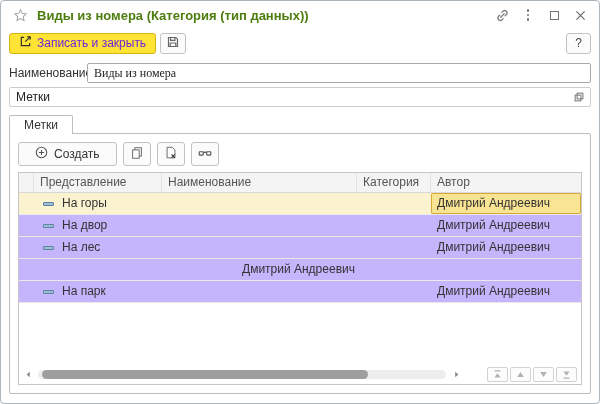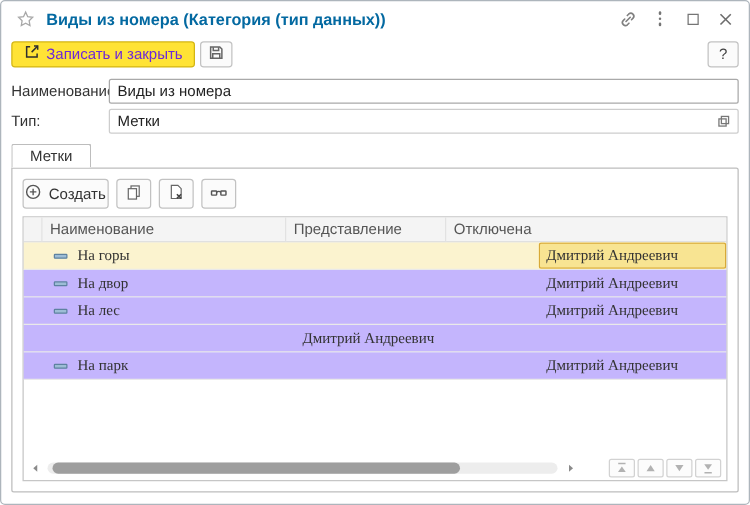--- a/index.html
+++ b/index.html
@@ -3,21 +3,21 @@
 <meta charset="utf-8">
 <style>
   * { margin:0; padding:0; box-sizing:border-box; }
   html,body { background:#fff; font-family:"Liberation Sans","DejaVu Sans",sans-serif; }
   .window {
     width:600px; height:404px; border:1px solid #ADB5BC; border-radius:4px;
     background:#fff; display:flex; flex-direction:column; overflow:hidden;
   }
   
   .titlebar { height:28px; display:flex; align-items:center; padding:0 10px; flex:0 0 auto; }
-  .titlebar .title { font-size:13px; font-weight:bold; color:#0369a1; margin-left:8px; white-space:nowrap; }
+  .titlebar .title { font-size:13px; font-weight:bold; color:#4d7c0f; margin-left:8px; white-space:nowrap; }
   .titlebar .spacer { flex:1; }
   .tb-ico { display:flex; align-items:center; justify-content:center; width:18px; height:18px; margin-left:8px; cursor:pointer; }
   .dots { display:flex; flex-direction:column; gap:2px; }
   .dots i { width:2.5px; height:2.5px; background:#757575; border-radius:50%; }
   .maxbox { width:9px; height:9px; border:1.5px solid #757575; }
   
   .cmdbar { height:28px; display:flex; align-items:center; padding:0 8px; gap:4px; flex:0 0 auto; }
   .btn {
     height:21px; display:inline-flex; align-items:center; gap:5px; padding:0 9px;
     background:#FBFBFB; border:1px solid #C2C2C2; border-radius:3px;
@@ -26,21 +26,21 @@
   .btn.icon-only { padding:0 5px; }
   .btn.primary { background:#FFE335; border-color:#D3B512; font-weight:normal; color:#6d28d9; }
   .cmd-spacer { flex:1; }
   .arrow-down { font-size:10px; color:#555; line-height:1; }
   
   .form { padding:6px 8px 4px 8px; flex:0 0 auto; }
   .frow { display:flex; align-items:center; margin-bottom:4px; }
   .flabel { width:78px; font-size:12px; color:#333; flex:0 0 auto; }
   .finput {
     flex:1; height:20px; border:1px solid #A9A9A9; border-radius:2px; padding:0 6px;
-    font-size:12px; color:#222; font-family:Liberation Sans, sans-serif; background:#fff; outline:none;
+    font-size:12px; color:#222; font-family:Liberation Serif, serif; background:#fff; outline:none;
   }
   .ffield {
     flex:1; height:20px; border:1px solid #CDCDCD; border-radius:2px; background:#fff;
     display:flex; align-items:center; font-size:12px; color:#222; padding-left:6px;
   }
   .ffield .fval { flex:1; }
   .field-open-btn { width:22px; height:18px; display:flex; align-items:center; justify-content:center; cursor:pointer; }
   
   .tabs { margin-left:8px; flex:0 0 auto; position:relative; z-index:2; }
   .tab {
@@ -48,33 +48,33 @@
     border:1px solid #BDBDBD; border-bottom:none; border-radius:2px 2px 0 0;
     background:#fff; margin-bottom:-1px; cursor:pointer; height:19px;
   }
   
   .panel {
     flex:1; margin:0 8px 9px 8px; border:1px solid #BDBDBD; border-radius:0 2px 2px 2px;
     background:#fff; display:flex; flex-direction:column; padding:8px; min-height:0;
   }
   .list-toolbar { display:flex; align-items:center; gap:6px; margin-bottom:6px; flex:0 0 auto; }
   .lt-btn { height:24px; border:1px solid #C2C2C2; border-radius:3px; background:#FBFBFB;
-    display:inline-flex; align-items:center; gap:6px; padding:0 1px; font-size:12px; color:#333; cursor:pointer;justify-content:space-between; }
+    display:inline-flex; align-items:center; gap:6px; padding:0 16px; font-size:12px; color:#333; cursor:pointer;justify-content:space-between; }
   .lt-btn.sq { width:28px; justify-content:center; padding:0; }
   
   .grid { flex:1; border:1px solid #C6C6C6; display:flex; flex-direction:column; min-height:0; background:#fff; }
   .thead { display:flex; height:20px; background:#F4F4F4; border-bottom:1px solid #D9D9D9; flex:0 0 auto; }
   .th { font-size:12px; color:#555; line-height:19px; padding:0 6px; border-right:1px solid #E2E2E2; overflow:hidden; white-space:nowrap; }
   .th:last-child { border-right:none; }
   .col-icon { width:15px; flex:0 0 auto; padding:0; }
   .col-name { width:195px; flex:0 0 auto; }
   .col-pres { width:128px; flex:0 0 auto; }
   .col-dis  { width:74px;  flex:0 0 auto; }
   .col-author { flex:1; min-width:0; }
-  .tbody { flex:0 0 auto;font-family:Liberation Serif, serif; }
+  .tbody { flex:0 0 auto; }
   .tr { display:flex; height:22px; border-bottom:1px solid #E9E9E9; cursor:pointer; background:#c4b5fd; }
   .td { font-size:12px; color:#333; line-height:21px; padding:0 6px; white-space:nowrap; overflow:hidden; }
   .td.col-icon { padding:0; }
   .td.col-name { display:flex; align-items:center; gap:8px; padding-left:9px; }
   .item-icon { width:11px; height:4px; background:#9DBDD6; border:1px solid #5E82A0; border-radius:1px; flex:0 0 auto; }
   .tr.selected { background:#FBF3CF; }
   .tr.selected .td.active-cell {
     background:#F8E492; box-shadow:inset 0 0 0 1px #D8A938; border-radius:2px; line-height:20px;
   }
   .tfiller { flex:1; }
@@ -155,21 +155,20 @@
       <span>?</span>
     </button>
   </div>
 
   <div class="form">
     <div class="frow">
       <span class="flabel">Наименование:</span>
       <input class="finput" type="text" value="Виды из номера" style="">
     </div>
     <div class="frow">
-      <span class="flabel">Тип:</span>
       <div class="ffield">
         <span class="fval">Метки</span>
         <span class="field-open-btn">
           <svg viewBox="0 0 14 14" width="12" height="12">
               <g fill="none" stroke="#777" stroke-width="1.2">
             <rect x="4.8" y="2.5" width="6.7" height="6.7"></rect>
             <rect x="2.5" y="4.8" width="6.7" height="6.7"></rect>
           </g>
             </svg>
         </span>
@@ -222,23 +221,24 @@
             <path d="M7.1 4.2 C8 3.4 10 3.4 10.9 4.2"></path>
           </g>
             </svg>
         </span>
       </button>
     </div>
 
     <div class="grid">
       <div class="thead">
         <div class="th col-icon"></div>
+        <div class="th col-pres">Представление</div>
         <div class="th col-name">Наименование</div>
-        <div class="th col-pres">Представление</div>
-        <div class="th col-dis">Отключена</div>
+        <div class="th col-dis">Категория</div>
+        <div class="th col-author">Автор</div>
       </div>
 
       <div class="tbody">
           <div class="tr selected">
     <div class="td col-icon"></div>
     <div class="td col-name">
       <span class="item-icon"></span>
       <span class="cell-name">На горы</span>
     </div>
     <div class="td col-pres cell-pres"></div>

